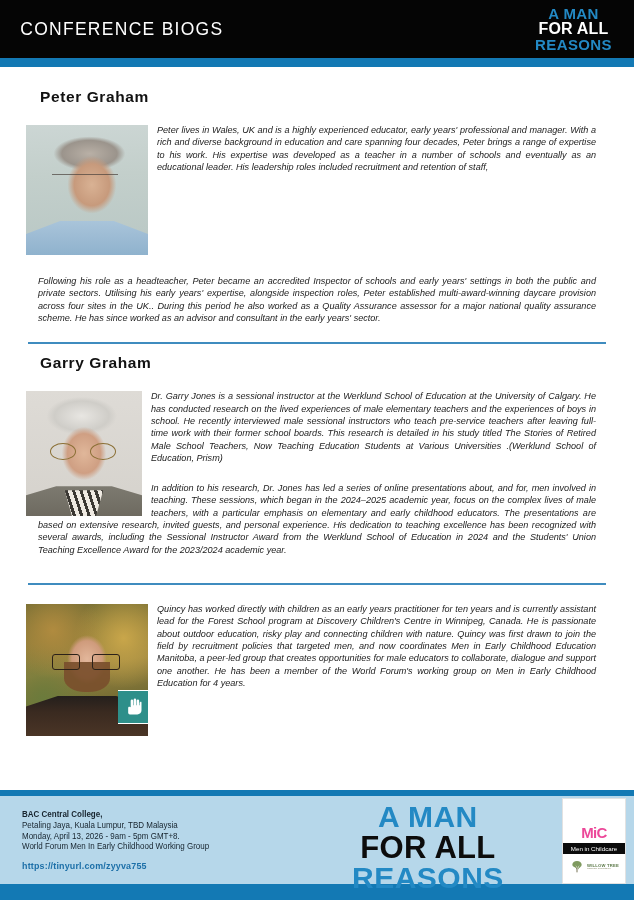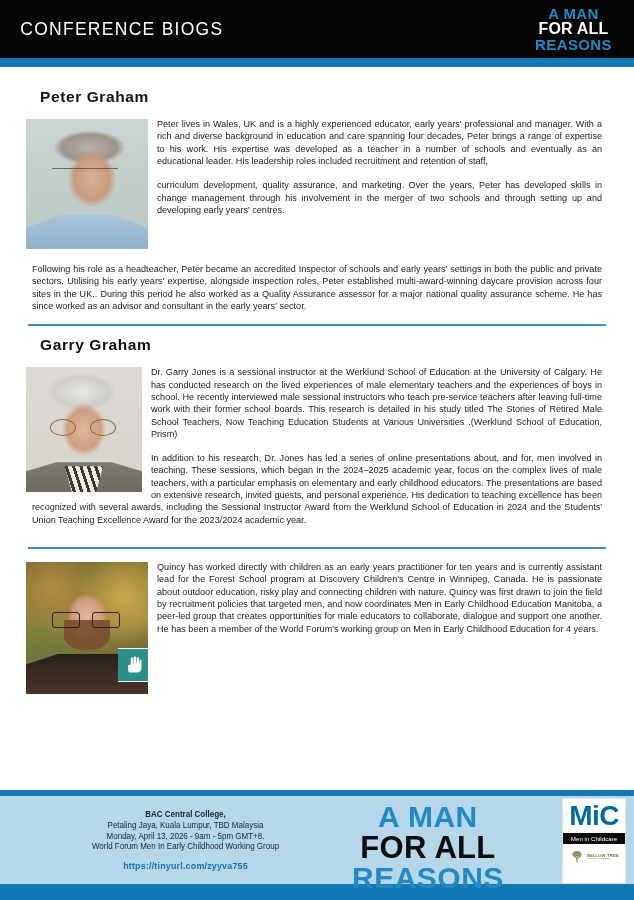--- a/index.html
+++ b/index.html
@@ -78,21 +78,22 @@
     margin: 0 0 7px 20px;
     color: #111111;
   }
   .bio-body {
     font-size: 9.1px;
     line-height: 1.355;
     text-align: justify;
     color: #1c1c1c;
   }
   .bio-body p {
-    margin: 12px;
+    margin: 18px;
+    font-style: italic;
   }
   .photo {
     float: left;
     margin: 1px 9px 2px 6px;
     border: 0;
     display: block;
     position: relative;
   }
   .photo-peter { width: 122px; height: 130px; }
   .photo-garry { width: 116px; height: 125px; }
@@ -144,23 +145,22 @@
   }
   .footer-top-rule { height: 6px; background: #1379b4; }
   .footer-main {
     background: #b6d7ea;
     height: 88px;
     display: flex;
     align-items: center;
     position: relative;
   }
   .footer-info {
-    padding-left: 46px;
+    padding-left: 22px;
     width: 300px;
-    text-align: center;
   }
   .footer-info .line {
     font-size: 8.6px;
     line-height: 1.26;
     color: #17242e;
     font-family: "Liberation Sans Narrow", "Liberation Sans", sans-serif;
     transform: scaleX(0.93);
     transform-origin: left center;
   }
   .footer-info .line.bold { font-weight: bold; }
@@ -201,25 +201,25 @@
     top: 2px;
     width: 62px;
     height: 84px;
     background: #ffffff;
     border: 1px solid #e2e2e2;
     display: flex;
     flex-direction: column;
     align-items: center;
   }
   .mic-word {
-    font-size: 28px;
-    font-weight: bold;
-    color: #0369a1;
+    font-size: 15px;
+    font-weight: bold;
+    color: #ec4899;
     letter-spacing: -0.6px;
-    margin-top: 3px;
+    margin-top: 26px;
     line-height: 1;
   }
   .mic-bar {
     background: #0b0b0b;
     color: #fff;
     font-size: 6.2px;
     width: 100%;
     text-align: center;
     padding: 2px 0;
     margin-top: 3px;
@@ -325,21 +325,20 @@
 <div class="content">
 
   <div class="bio">
     <div class="bio-name">Peter Graham</div>
     <div class="bio-body">
       <div class="photo photo-peter ph-frame p-peter">
         <div class="shirt"></div>
         <div class="glasses"></div>
       </div>
       <p>Peter lives in Wales, UK and is a highly experienced educator, early years' professional and manager. With a rich and diverse background in education and care spanning four decades, Peter brings a range of expertise to his work. His expertise was developed as a teacher in a number of schools and eventually as an educational leader. His leadership roles included recruitment and retention of staff,</p>
-      <p>curriculum development, quality assurance, and marketing. Over the years, Peter has developed skills in change management through his involvement in the merger of two schools and through setting up and developing early years' centres.</p>
       <div class="clearer"></div>
       <p>Following his role as a headteacher, Peter became an accredited Inspector of schools and early years' settings in both the public and private sectors. Utilising his early years' expertise, alongside inspection roles, Peter established multi-award-winning daycare provision across four sites in the UK.. During this period he also worked as a Quality Assurance assessor for a major national quality assurance scheme. He has since worked as an advisor and consultant in the early years' sector.</p>
     </div>
   </div>
 
   <hr class="divider">
 
   <div class="bio">
     <div class="bio-name">Garry Graham</div>
     <div class="bio-body">

